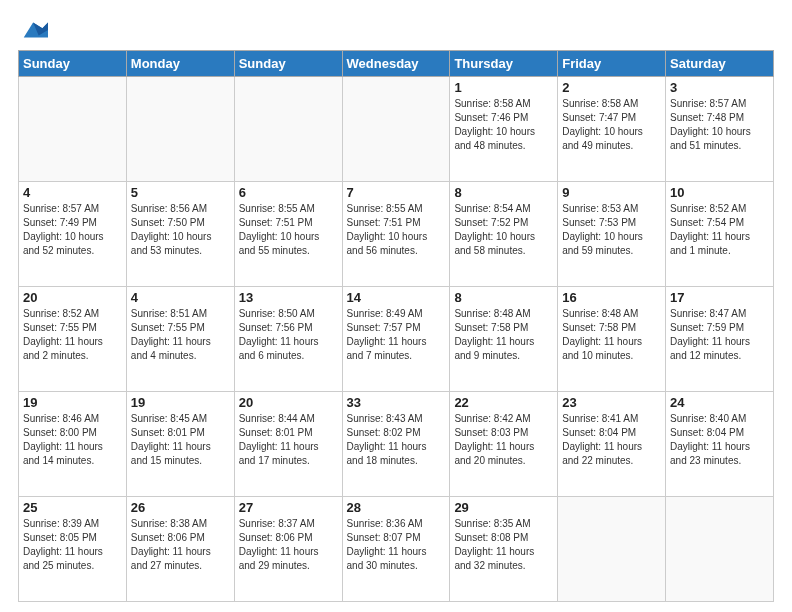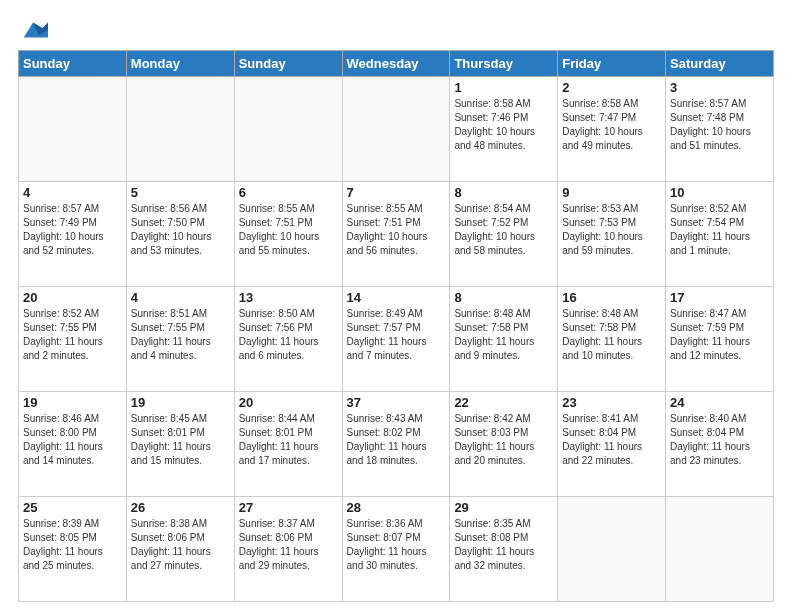--- a/index.html
+++ b/index.html
@@ -264,21 +264,21 @@
 and 15 minutes.</div>
           </td>
           <td>
             <span class="day-number">20</span>
             <div class="day-info">Sunrise: 8:44 AM
 Sunset: 8:01 PM
 Daylight: 11 hours
 and 17 minutes.</div>
           </td>
           <td>
-            <span class="day-number">37</span>
+            <span class="day-number">33</span>
             <div class="day-info">Sunrise: 8:43 AM
 Sunset: 8:02 PM
 Daylight: 11 hours
 and 18 minutes.</div>
           </td>
           <td>
             <span class="day-number">22</span>
             <div class="day-info">Sunrise: 8:42 AM
 Sunset: 8:03 PM
 Daylight: 11 hours

